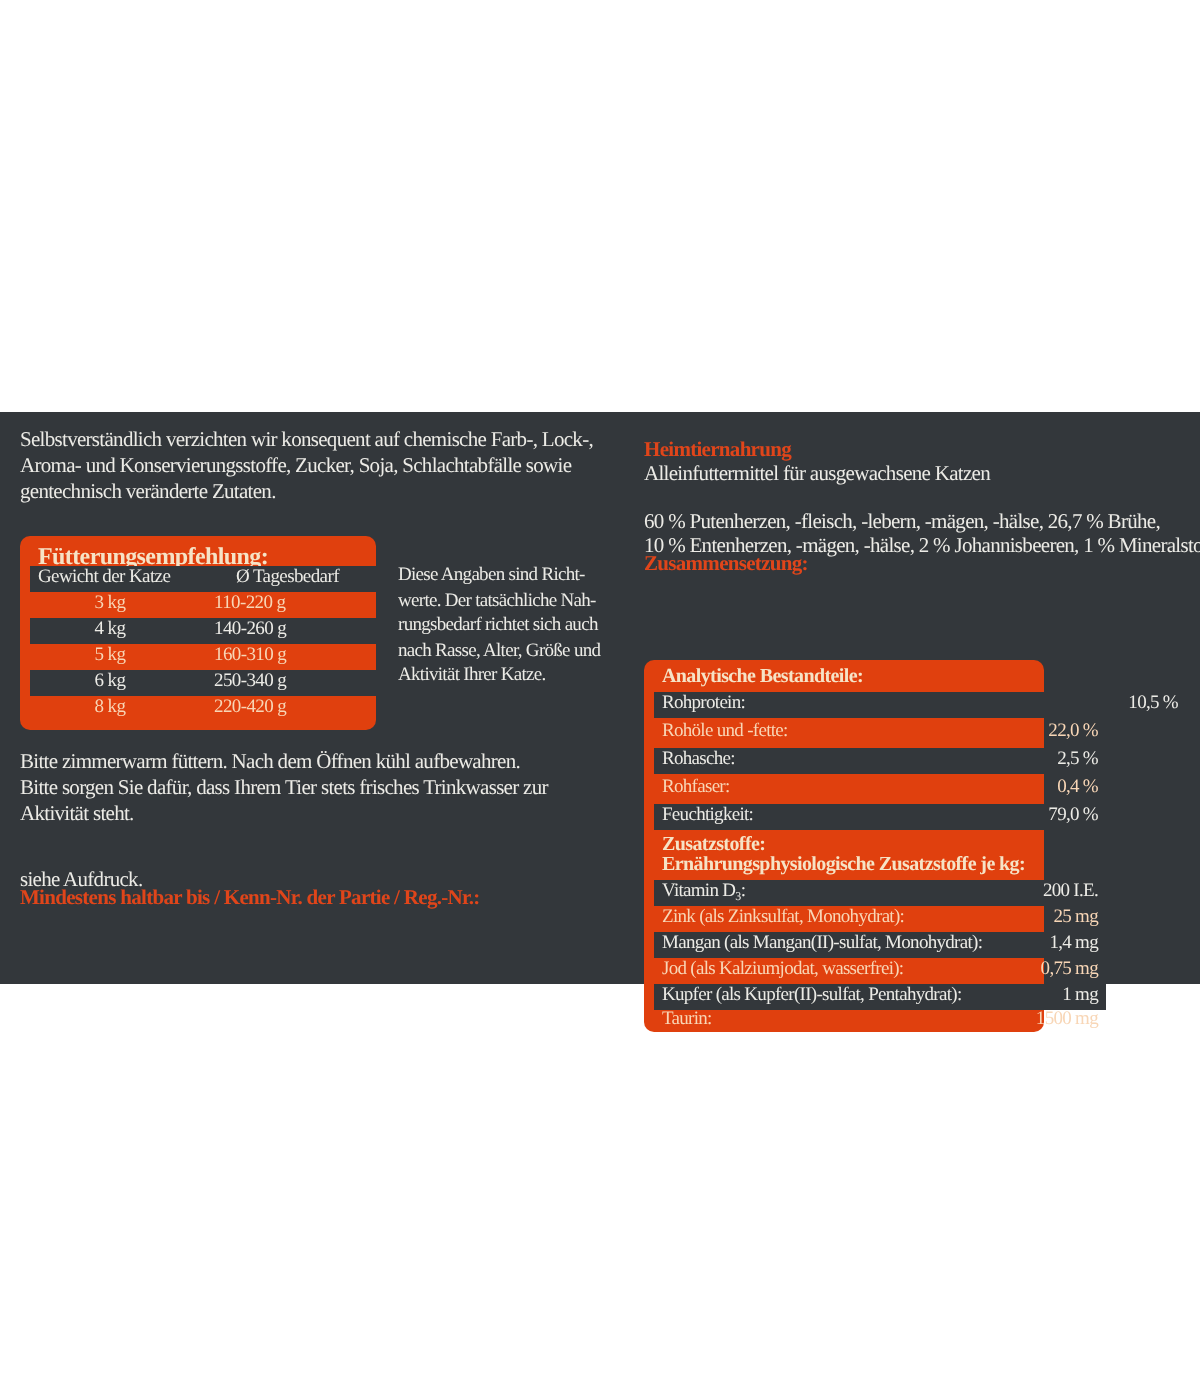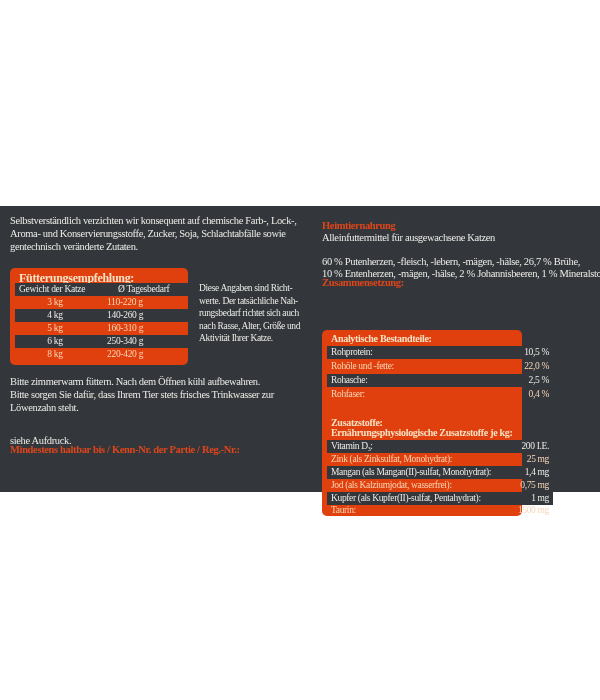--- a/index.html
+++ b/index.html
@@ -87,49 +87,53 @@
   <div class="note">
     <div>Diese Angaben sind Richt-</div>
     <div>werte. Der tatsächliche Nah-</div>
     <div>rungsbedarf richtet sich auch</div>
     <div>nach Rasse, Alter, Größe und</div>
     <div>Aktivität Ihrer Katze.</div>
   </div>
 
   <div class="t" style="left:10px; top:170px;">Bitte zimmerwarm füttern. Nach dem Öffnen kühl aufbewahren.</div>
   <div class="t" style="left:10px; top:183px;">Bitte sorgen Sie dafür, dass Ihrem Tier stets frisches Trinkwasser zur</div>
-  <div class="t" style="left:10px; top:196px;">Löwenzahn steht.</div>
+  <div class="t" style="left:10px; top:196px;">Aktivität steht.</div>
 
   <div class="t or" style="left:10px; top:216px;margin-top:22px;">Mindestens haltbar bis / Kenn-Nr. der Partie / Reg.-Nr.:</div>
   <div class="t" style="left:10px; top:229px;">siehe Aufdruck.</div>
 
   <div class="t or" style="left:322px; top:14px;">Heimtiernahrung</div>
   <div class="t" style="left:322px; top:26px;">Alleinfuttermittel  für ausgewachsene Katzen</div>
   <div class="t or" style="left:322px; top:38px;margin-top:33px;">Zusammensetzung:</div>
   <div class="t" style="left:322px; top:50px;">60 % Putenherzen, -fleisch, -lebern, -mägen, -hälse, 26,7 % Brühe,</div>
   <div class="t" style="left:322px; top:62px;">10 % Entenherzen, -mägen, -hälse, 2 % Johannisbeeren, 1 % Mineralstoffe,</div>
 
   <div class="ana">
     <div class="title" style="top:3px;">Analytische Bestandteile:</div>
 
-    <div class="row dark" style="top:16px;">
+    <div class="row dark" style="top:16px;padding-left:40px;">
       <span class="k">Rohprotein:</span>
       <span class="v">10,5 %</span>
     </div>
     <div class="row light" style="top:30px;text-align:right;">
       <span class="k">Rohöle und -fette:</span>
       <span class="v">22,0 %</span>
     </div>
     <div class="row dark" style="top:44px;">
       <span class="k">Rohasche:</span>
       <span class="v">2,5 %</span>
     </div>
     <div class="row light" style="top:58px;text-align:center;">
       <span class="k">Rohfaser:</span>
       <span class="v">0,4 %</span>
+    </div>
+    <div class="row dark" style="top:72px;">
+      <span class="k">Feuchtigkeit:</span>
+      <span class="v">79,0 %</span>
     </div>
 
     <div class="title" style="top:87px;">Zusatzstoffe:</div>
     <div class="title" style="top:97px;">Ernährungsphysiologische Zusatzstoffe je kg:</div>
 
     <div class="row dark" style="top:110px;">
       <span class="k"><span>Vitamin D</span><sub>3</sub><span>:</span></span>
       <span class="v">200 I.E.</span>
     </div>
     <div class="row light" style="top:123px;">

